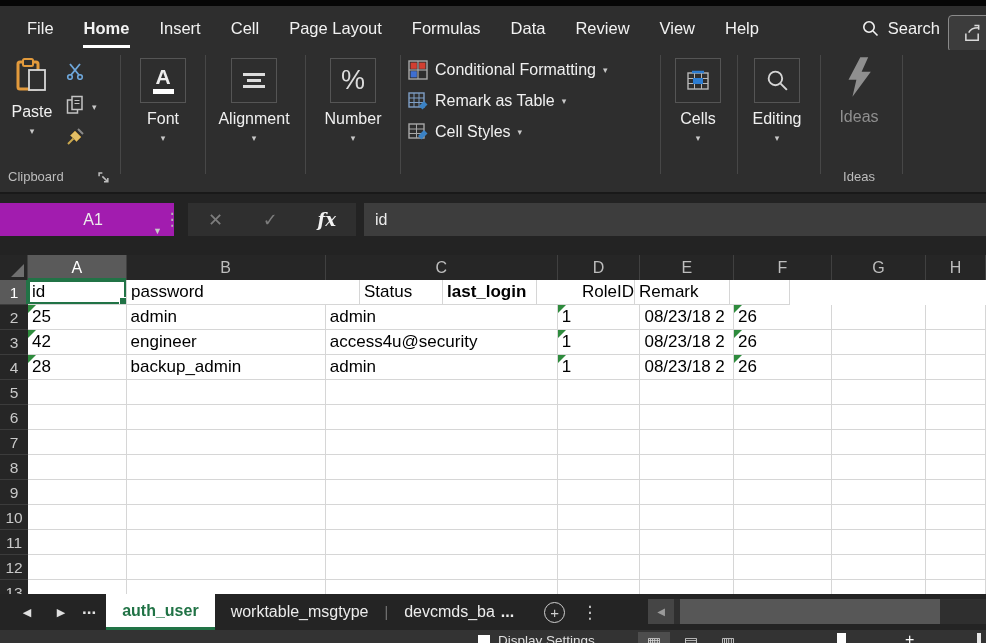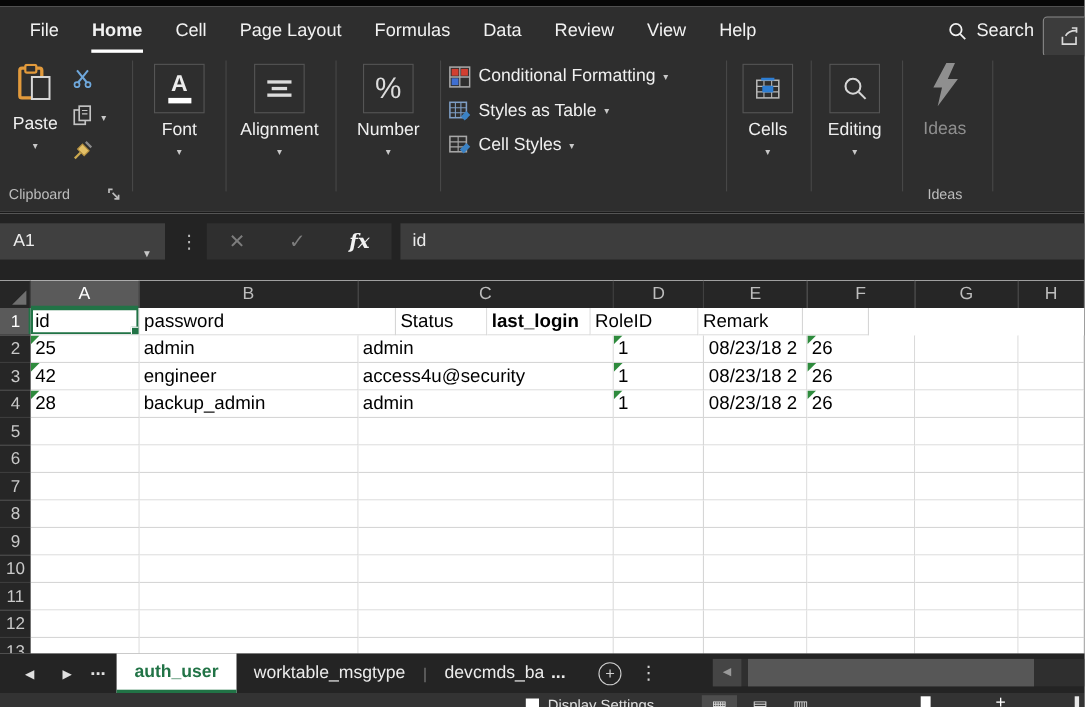--- a/index.html
+++ b/index.html
@@ -38,22 +38,22 @@
   .font-bar{width:21px;height:5px;background:#fff;margin:2px auto 0;}
   .align-icon div{height:2.5px;background:#dcdcdc;margin:3.5px auto;}
   .pct-icon{color:#dcdcdc;font-size:27px;}
   .styles-item{position:absolute;left:408px;height:22px;display:flex;align-items:center;gap:7px;
                color:#f0f0f0;font-size:16px;white-space:nowrap;}
   .ideas-btn{position:absolute;left:815px;top:6px;width:88px;text-align:center;}
   .ideas-label{color:#8f8f8f;font-size:16px;margin-top:6px;}
   .ribbon-divider{position:absolute;left:0;top:192px;width:986px;height:2px;background:#191919;}
   
   .formulabar{position:absolute;left:0;top:194px;width:986px;height:61px;background:#232323;}
-  .name-box{position:absolute;left:0;top:9px;width:150px;height:33px;background:#404040;
-            color:#ececec;font-size:16px;line-height:33px;padding-left:12px;box-sizing:border-box;}
+  .name-box{position:absolute;left:0;top:9px;width:174px;height:33px;background:#a21caf;
+            color:#ececec;font-size:16px;line-height:33px;padding-left:12px;box-sizing:border-box;text-align:center;}
   .nb-caret{position:absolute;right:12px;top:0;font-size:9px;color:#c8c8c8;}
   .fb-dots{position:absolute;left:160px;top:9px;width:24px;height:33px;color:#b8b8b8;font-size:17px;
             line-height:33px;text-align:center;letter-spacing:0;}
   .fb-tools{position:absolute;left:188px;top:9px;width:168px;height:33px;background:#2f2f2f;
             display:flex;align-items:center;justify-content:space-around;}
   .fb-x,.fb-check{color:#7d7d7d;font-size:18px;}
   .fb-fx{color:#f2f2f2;font-size:18px;font-style:italic;font-weight:bold;font-family:"DejaVu Serif","Liberation Serif",serif;}
   .formula-input{position:absolute;left:364px;top:9px;right:0;height:33px;background:#3d3d3d;
             color:#ececec;font-size:16px;line-height:33px;padding-left:11px;}
   
@@ -110,20 +110,21 @@
 </head>
 <body>
 
 <div id="app">
   <div class="top-strip"></div>
 
   <div class="menubar">
     <div class="menu-items" style="display:flex;">
         <div class="menu-item">File</div>
         <div class="menu-item active">Home</div>
+        <div class="menu-item">Insert</div>
         <div class="menu-item">Cell</div>
         <div class="menu-item">Page Layout</div>
         <div class="menu-item">Formulas</div>
         <div class="menu-item">Data</div>
         <div class="menu-item">Review</div>
         <div class="menu-item">View</div>
         <div class="menu-item">Help</div>
       </div>
     <div class="menu-search">
       <svg width="17" height="17" viewBox="0 0 17 17">
@@ -237,21 +238,21 @@
     </div>
     <div class="styles-item" style="top:40px">
       <svg width="20" height="20" viewBox="0 0 20 20">
         <rect x="1" y="2" width="15" height="14" fill="none" stroke="#7f9fc6" stroke-width="1.4"></rect>
         <line x1="1" y1="7" x2="16" y2="7" stroke="#7f9fc6"></line>
           <line x1="1" y1="11.5" x2="16" y2="11.5" stroke="#7f9fc6"></line>
         <line x1="6" y1="2" x2="6" y2="16" stroke="#7f9fc6"></line>
           <line x1="11" y1="2" x2="11" y2="16" stroke="#7f9fc6"></line>
         <path d="M11 15 l5 -5 3.5 3.5 -5 5 z" fill="#3b82c4"></path>
       </svg>
-      <span>Styles as Table</span>
+      <span>Remark as Table</span>
       <span class="caret">▾</span>
     </div>
     <div class="styles-item" style="top:71px">
       <svg width="20" height="20" viewBox="0 0 20 20">
         <rect x="1" y="2" width="15" height="14" fill="none" stroke="#a8a8a8" stroke-width="1.4"></rect>
         <line x1="1" y1="7" x2="16" y2="7" stroke="#a8a8a8"></line>
           <line x1="1" y1="11.5" x2="16" y2="11.5" stroke="#a8a8a8"></line>
         <line x1="8.5" y1="2" x2="8.5" y2="16" stroke="#a8a8a8"></line>
         <path d="M10 14 l6 -6 3.5 3.5 -6 6 z" fill="#3b82c4"></path>
       </svg>
@@ -324,21 +325,21 @@
         <div class="col-header" style="width: 95px;">G</div>
         <div class="col-header" style="width: 60px;">H</div>
       </div>
     <div>
         <div class="grid-row">
           <div class="row-header selected">1</div>
           <div class="cell active-cell" style="width: 99px;"><span>id</span></div>
           <div class="cell" style="width: 233px;"><span>password</span></div>
           <div class="cell" style="width: 83px;"><span>Status</span></div>
           <div class="cell" style="width: 94px; font-weight: bold;"><span>last_login</span></div>
-          <div class="cell" style="width: 98px;"><span>RoleID</span></div>
+          <div class="cell" style="width: 98px; text-align: right;"><span>RoleID</span></div>
           <div class="cell" style="width: 95px;"><span>Remark</span></div>
           <div class="cell" style="width: 60px;"></div>
         </div>
         <div class="grid-row">
           <div class="row-header">2</div>
           <div class="cell" style="width: 99px;"><span>25</span><span class="error-flag"></span></div>
           <div class="cell" style="width: 200px;"><span>admin</span></div>
           <div class="cell" style="width: 233px;"><span>admin</span></div>
           <div class="cell" style="width: 83px;"><span>1</span><span class="error-flag"></span></div>
           <div class="cell" style="width: 94px;"><span>08/23/18 2</span></div>

